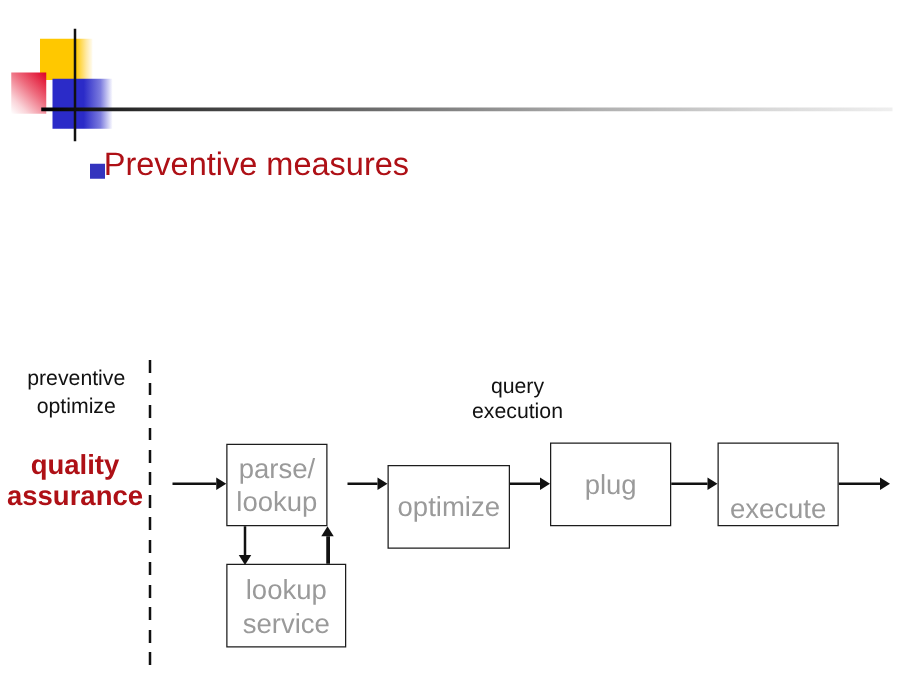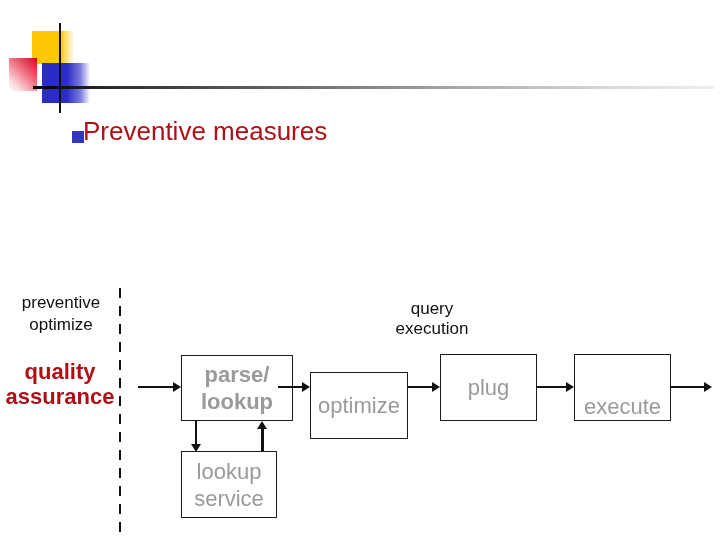--- a/index.html
+++ b/index.html
@@ -42,32 +42,32 @@
   }
 
   
   .diagram{position:absolute;left:0;top:0;width:720px;height:540px;padding-left:46px;}
   .dash{
     position:absolute;left:119px;top:288px;width:2px;height:252px;
     background:repeating-linear-gradient(to bottom,var(--ink) 0 10px,transparent 10px 18px);
   }
   .lbl{position:absolute;text-align:center;color:var(--ink);}
   .lbl.lane{left:11px;top:292px;width:100px;font-size:17px;line-height:22px;}
-  .lbl.query{left:380px;top:299px;width:104px;font-size:17px;line-height:20px;}
+  .lbl.query{left:362px;top:299px;width:104px;font-size:17px;line-height:20px;}
   .lbl.quality{
     left:-3px;top:359px;width:126px;
     font-size:22px;line-height:25px;font-weight:700;color:var(--red);
   }
 
   .box{
     position:absolute;border:1px solid #1C1C1C;background:#fff;
     display:flex;flex-direction:column;align-items:center;justify-content:center;
     color:var(--gray);font-size:22px;line-height:27px;text-align:center;white-space:nowrap;
   }
-  .box.parse{left:181px;top:355px;width:112px;height:66px;font-weight:bold;}
+  .box.parse{left:181px;top:355px;width:81px;height:66px;}
   .box.optimize{left:310px;top:354px;width:98px;height:67px;margin-top:18px;}
   .box.plug{left:440px;top:354px;width:97px;height:67px;}
   .box.execute{left:574px;top:354px;width:97px;height:67px;justify-content:flex-end;}
   .box.lookupsvc{left:181px;top:451px;width:96px;height:67px;}
 
   
   .arr{position:absolute;background:var(--ink);}
   .arr .hd{position:absolute;width:0;height:0;}
   .hd.r{right:-8px;top:-4px;border-top:5px solid transparent;border-bottom:5px solid transparent;border-left:8px solid var(--ink);}
   .hd.d{bottom:-8px;left:-4px;border-left:5px solid transparent;border-right:5px solid transparent;border-top:8px solid var(--ink);}

